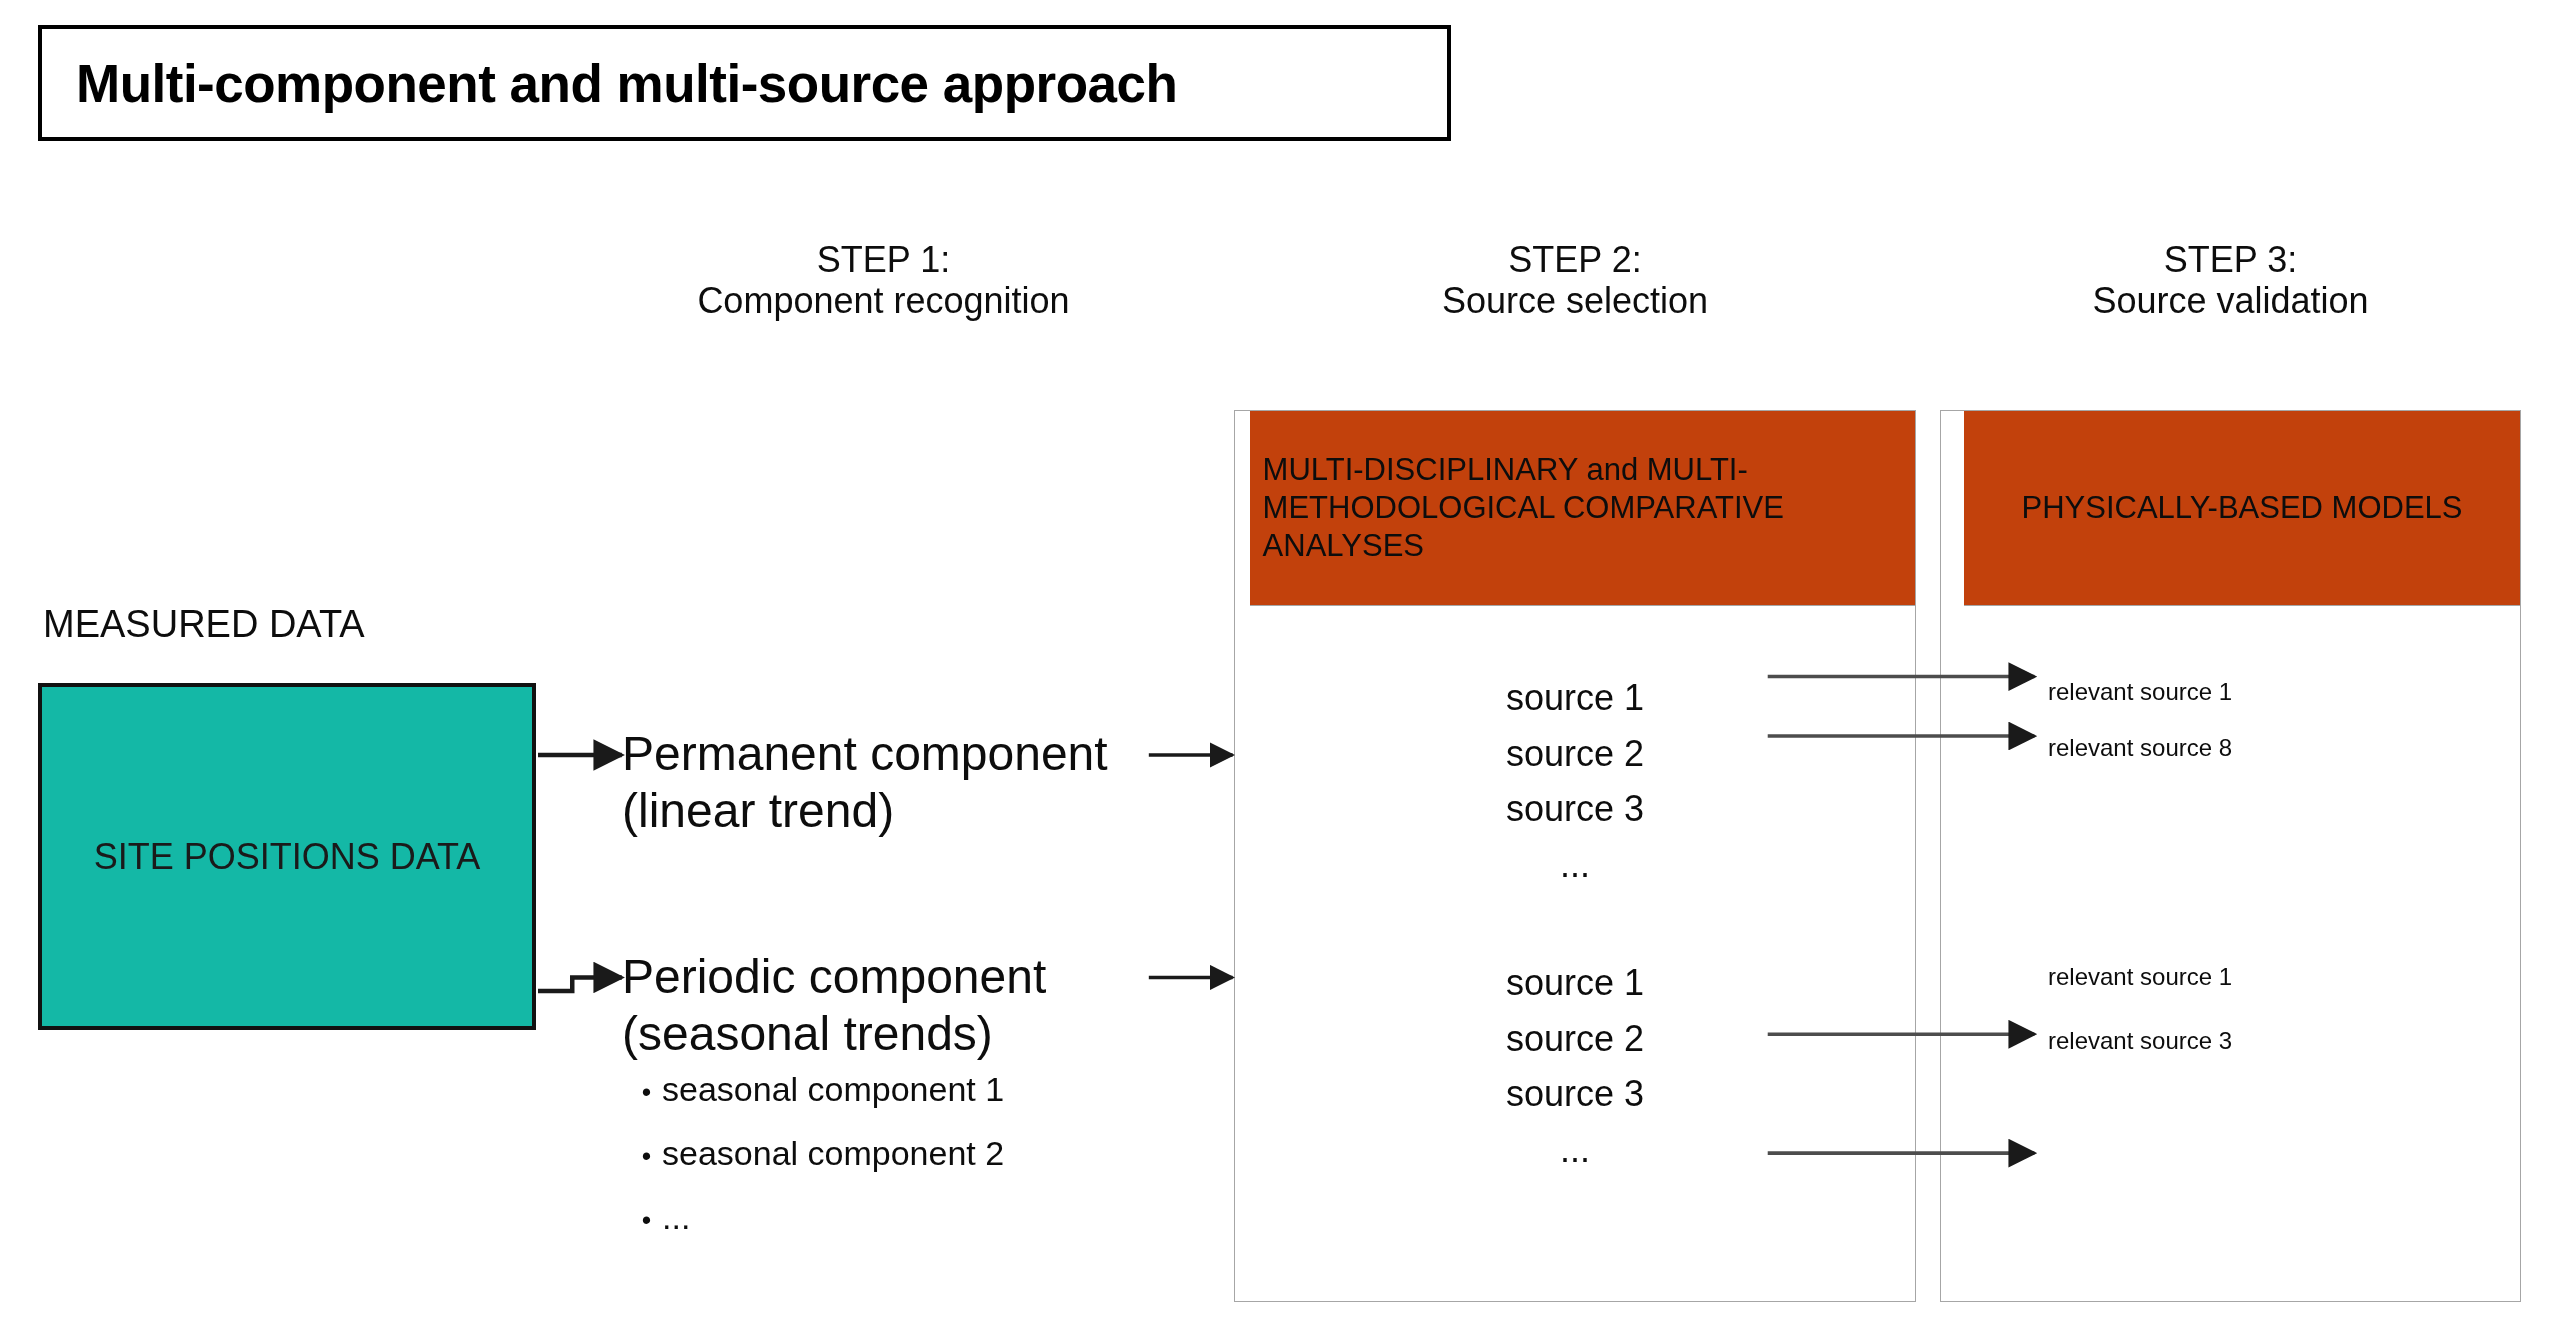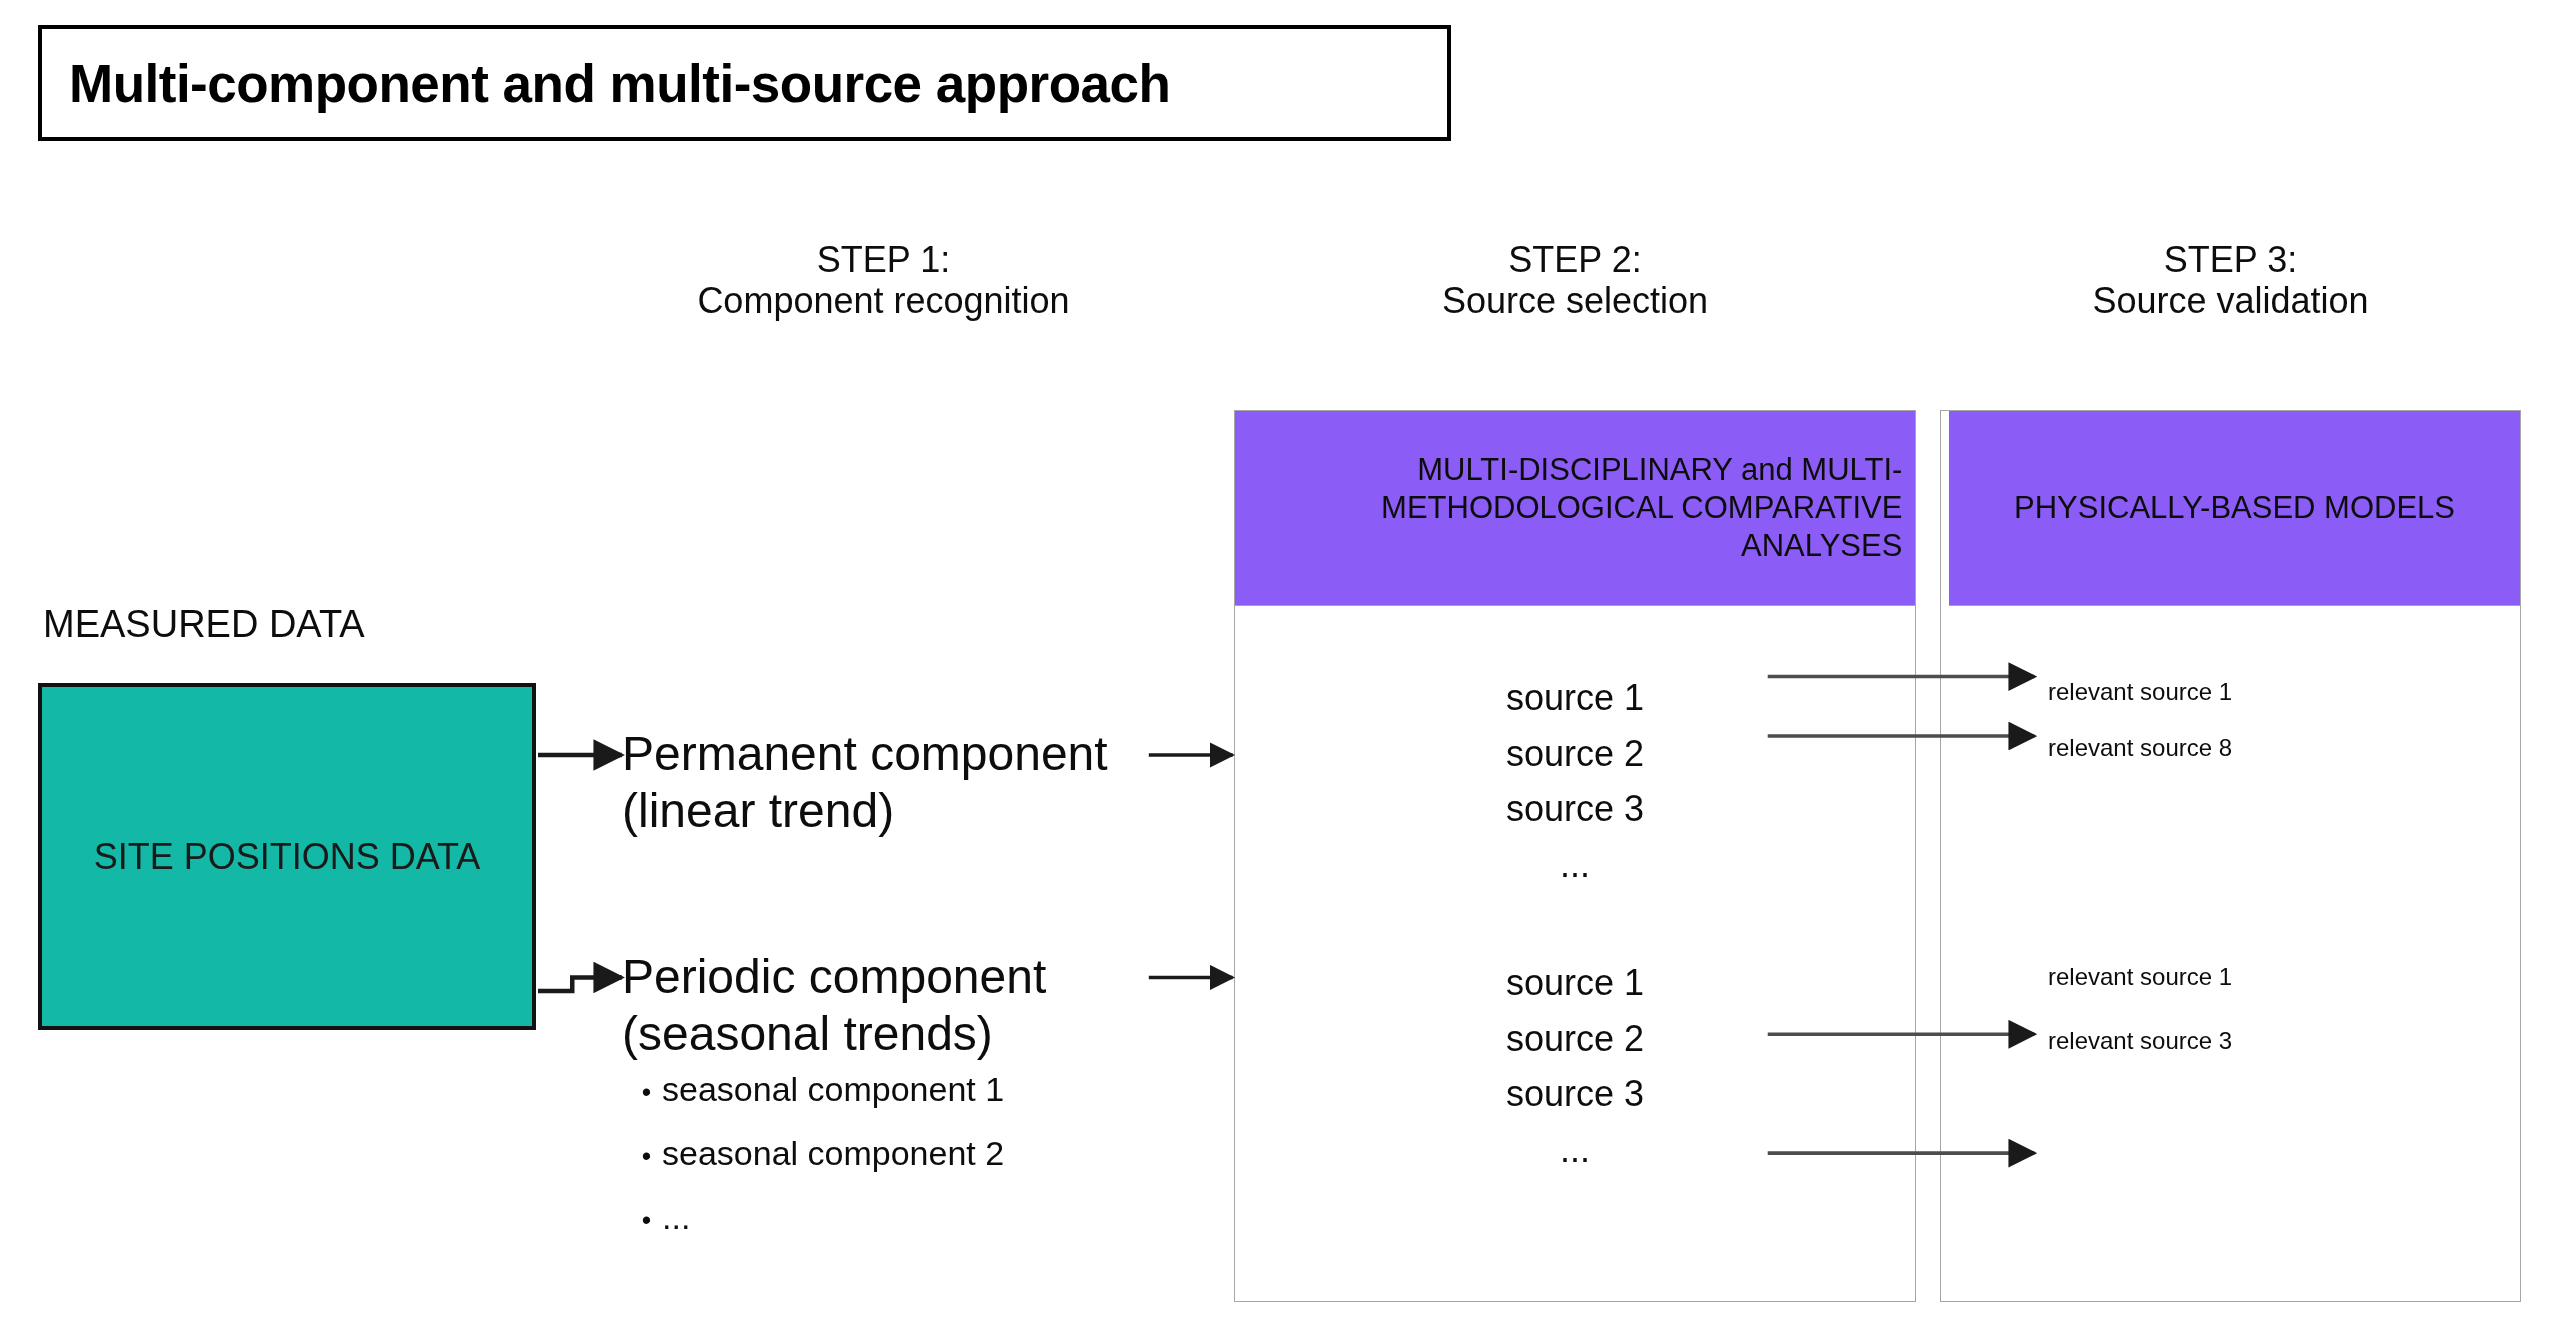--- a/index.html
+++ b/index.html
@@ -29,21 +29,21 @@
     border: 4.5px solid #000000;
     box-sizing: border-box;
     background: #ffffff;
     display: flex;
     align-items: center;
   }
   .title-text {
     font-size: 53px;
     font-weight: bold;
     letter-spacing: -0.5px;
-    padding-left: 27px;
+    padding-left: 34px;
     line-height: 1;
     white-space: nowrap;
   }
 
   
   .step-head {
     position: absolute;
     text-align: center;
     font-size: 36px;
     line-height: 1.14;
@@ -133,30 +133,31 @@
     position: absolute;
     box-sizing: border-box;
     border: 1.8px solid #a6a6a6;
     background: #ffffff;
   }
   #panel-step2 { left: 1234px; top: 410px; width: 682px; height: 892px; }
   #panel-step3 { left: 1940px; top: 410px; width: 581px; height: 892px; padding-left: 8px; }
 
   .panel-header {
     box-sizing: border-box;
-    background: #8b5cf6;
+    background: #c2410c;
     border-bottom: 1.8px solid #a6a6a6;
     display: flex;
     align-items: center;
     justify-content: center;
-    text-align: right;
+    text-align: left;
     font-size: 31px;
     line-height: 1.22;
     color: #0d0d0d;
     padding: 5.4px 12.6px;
+    margin-left: 15px;
   }
   #panel-step2 .panel-header { height: 195px; }
   #panel-step3 .panel-header { height: 195px; }
 
   .panel-body { position: relative; height: calc(100% - 195px); }
 
   
   .src-group {
     position: absolute;
     width: 100%;

